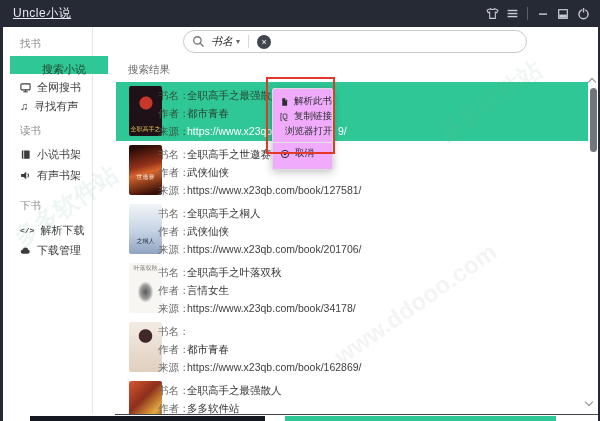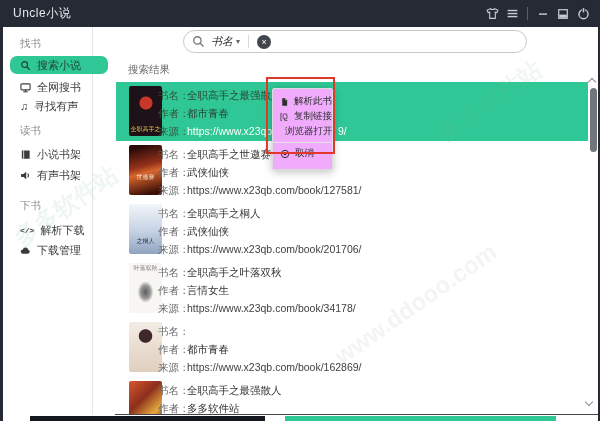--- a/index.html
+++ b/index.html
@@ -6,30 +6,30 @@
   body { font-family:"Liberation Sans","DejaVu Sans",sans-serif; background:#888; }
   #app { position:relative; width:600px; height:421px; background:#fff; overflow:hidden; }
 
   
   .edge { position:absolute; background:var(--titlebar,#262A34); z-index:90; }
   #edge-left { left:0; top:0; width:3px; height:421px; }
   #edge-right { left:598px; top:0; width:2px; height:421px; }
 
   
   #titlebar { position:absolute; left:0; top:0; width:600px; height:27px; background:var(--titlebar,#262A34); z-index:95; }
-  #app-title { position:absolute; left:13px; top:0; line-height:27px; font-size:12px; color:#E7E9EE; letter-spacing:.5px; }
+  #app-title { position:absolute; left:13px; top:0; line-height:27px; font-size:12px; color:#E7E9EE; letter-spacing:.5px;text-decoration:underline; }
   #tb-icons { position:absolute; right:7px; top:0; height:27px; display:flex; align-items:center; }
   .tb-btn { width:20px; height:27px; display:flex; align-items:center; justify-content:center; cursor:pointer; }
   .tb-sep { width:1px; height:13px; background:#5A5F6B; margin:0 5px; }
 
   
   #sidebar { position:absolute; left:3px; top:27px; width:90px; height:387px; background:#fff; border-right:1px solid #E4E6EA; z-index:10; }
   .side-header { position:absolute; left:17px; font-size:10.5px; color:#8A8A8A; }
   .side-item { position:absolute; left:7px; width:98px; height:18px; display:flex; align-items:center; padding-left:10px; gap:6px; font-size:11px; color:#3C3C3C; cursor:pointer; }
-  .side-item.selected { background:var(--accent,#2EC795); border-radius:7px; color:#23402F; }
+  .side-item.selected { background:var(--accent,#2EC795); border-radius:0; color:#23402F;flex-direction:column; }
   .glyph-icon { font-size:11px; line-height:11px; color:#3C3C3C; }
   .code-glyph { font-size:8px; font-weight:bold; font-family:"Liberation Mono","DejaVu Sans Mono",monospace; }
 
   
   #search-box { position:absolute; left:183px; top:30px; width:344px; height:23px; border:1px solid #C9C9C9; border-radius:12px; display:flex; align-items:center; padding:0 8px; z-index:10; background:#fff; }
   #search-scope { display:flex; align-items:center; gap:3px; margin-left:6px; cursor:pointer; }
   #search-scope .scope-label { font-size:11px; color:#333;font-style:italic; }
   #search-scope .caret { font-size:8px; color:#666; }
   .vsep { width:1px; height:13px; background:#D9D9D9; margin:0 8px; }
   #search-query { font-size:11px; color:#2E2E2E; flex:1; }

